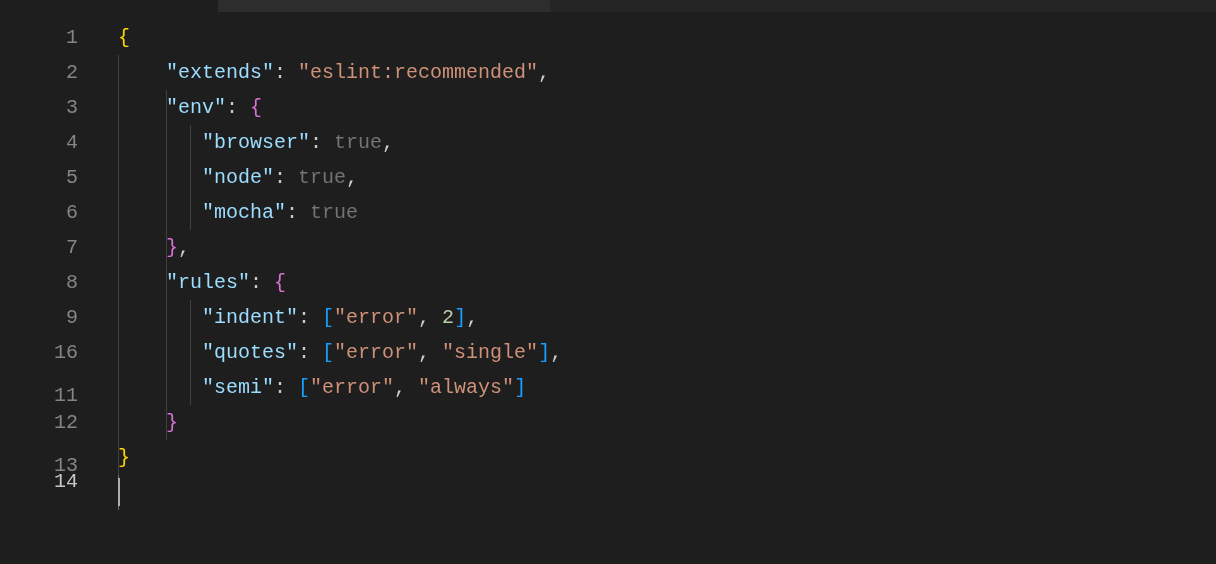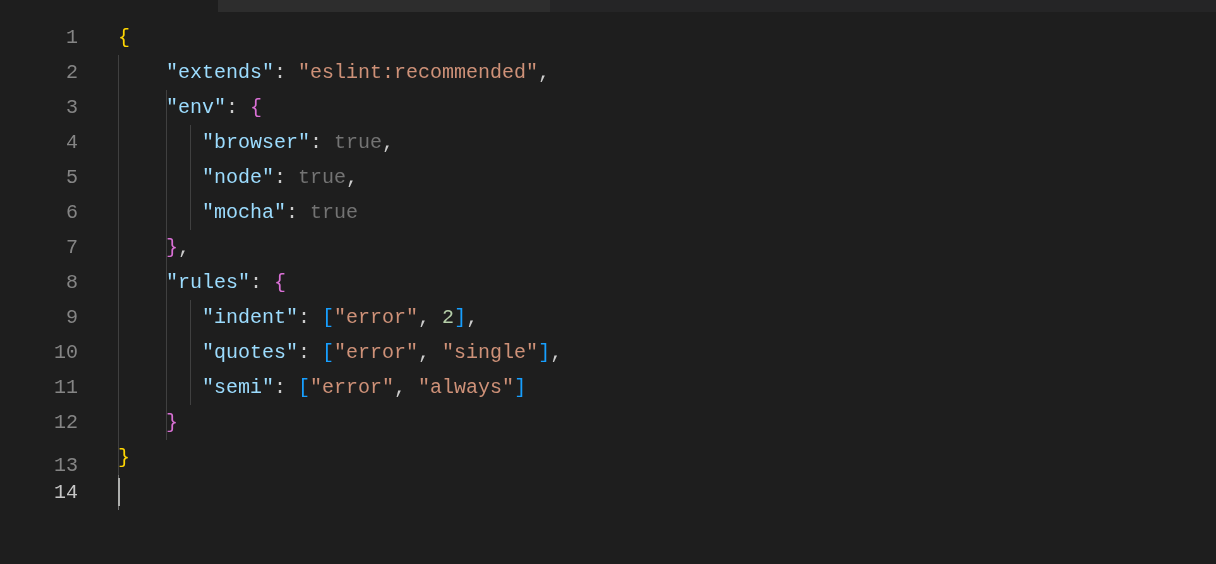--- a/index.html
+++ b/index.html
@@ -40,25 +40,25 @@
   <div class="gutter">
     <div class="lineno" style="top:8px">1</div>
     <div class="lineno" style="top:43px">2</div>
     <div class="lineno" style="top:78px">3</div>
     <div class="lineno" style="top:113px">4</div>
     <div class="lineno" style="top:148px">5</div>
     <div class="lineno" style="top:183px">6</div>
     <div class="lineno" style="top:218px">7</div>
     <div class="lineno" style="top:253px">8</div>
     <div class="lineno" style="top:288px">9</div>
-    <div class="lineno" style="top:323px">10</div>
-    <div class="lineno" style="top:358px">11</div>
+    <div class="lineno" style="top:323px">16</div>
+    <div class="lineno" style="top:366px">11</div>
     <div class="lineno" style="top:393px">12</div>
     <div class="lineno" style="top:436px">13</div>
-    <div class="lineno active" style="top:463px">14</div>
+    <div class="lineno active" style="top:452px">14</div>
   </div>
 
   <div class="code">
 
     <div class="ind" style="left:0px;top:43px;height:420px"></div>
     <div class="ind" style="left:48px;top:78px;height:175px"></div>
     <div class="ind" style="left:48px;top:253px;height:175px"></div>
     <div class="ind" style="left:72px;top:113px;height:105px"></div>
     <div class="ind" style="left:72px;top:288px;height:105px"></div>
     <div class="ind bright" style="left:0px;top:463px;height:35px"></div>

